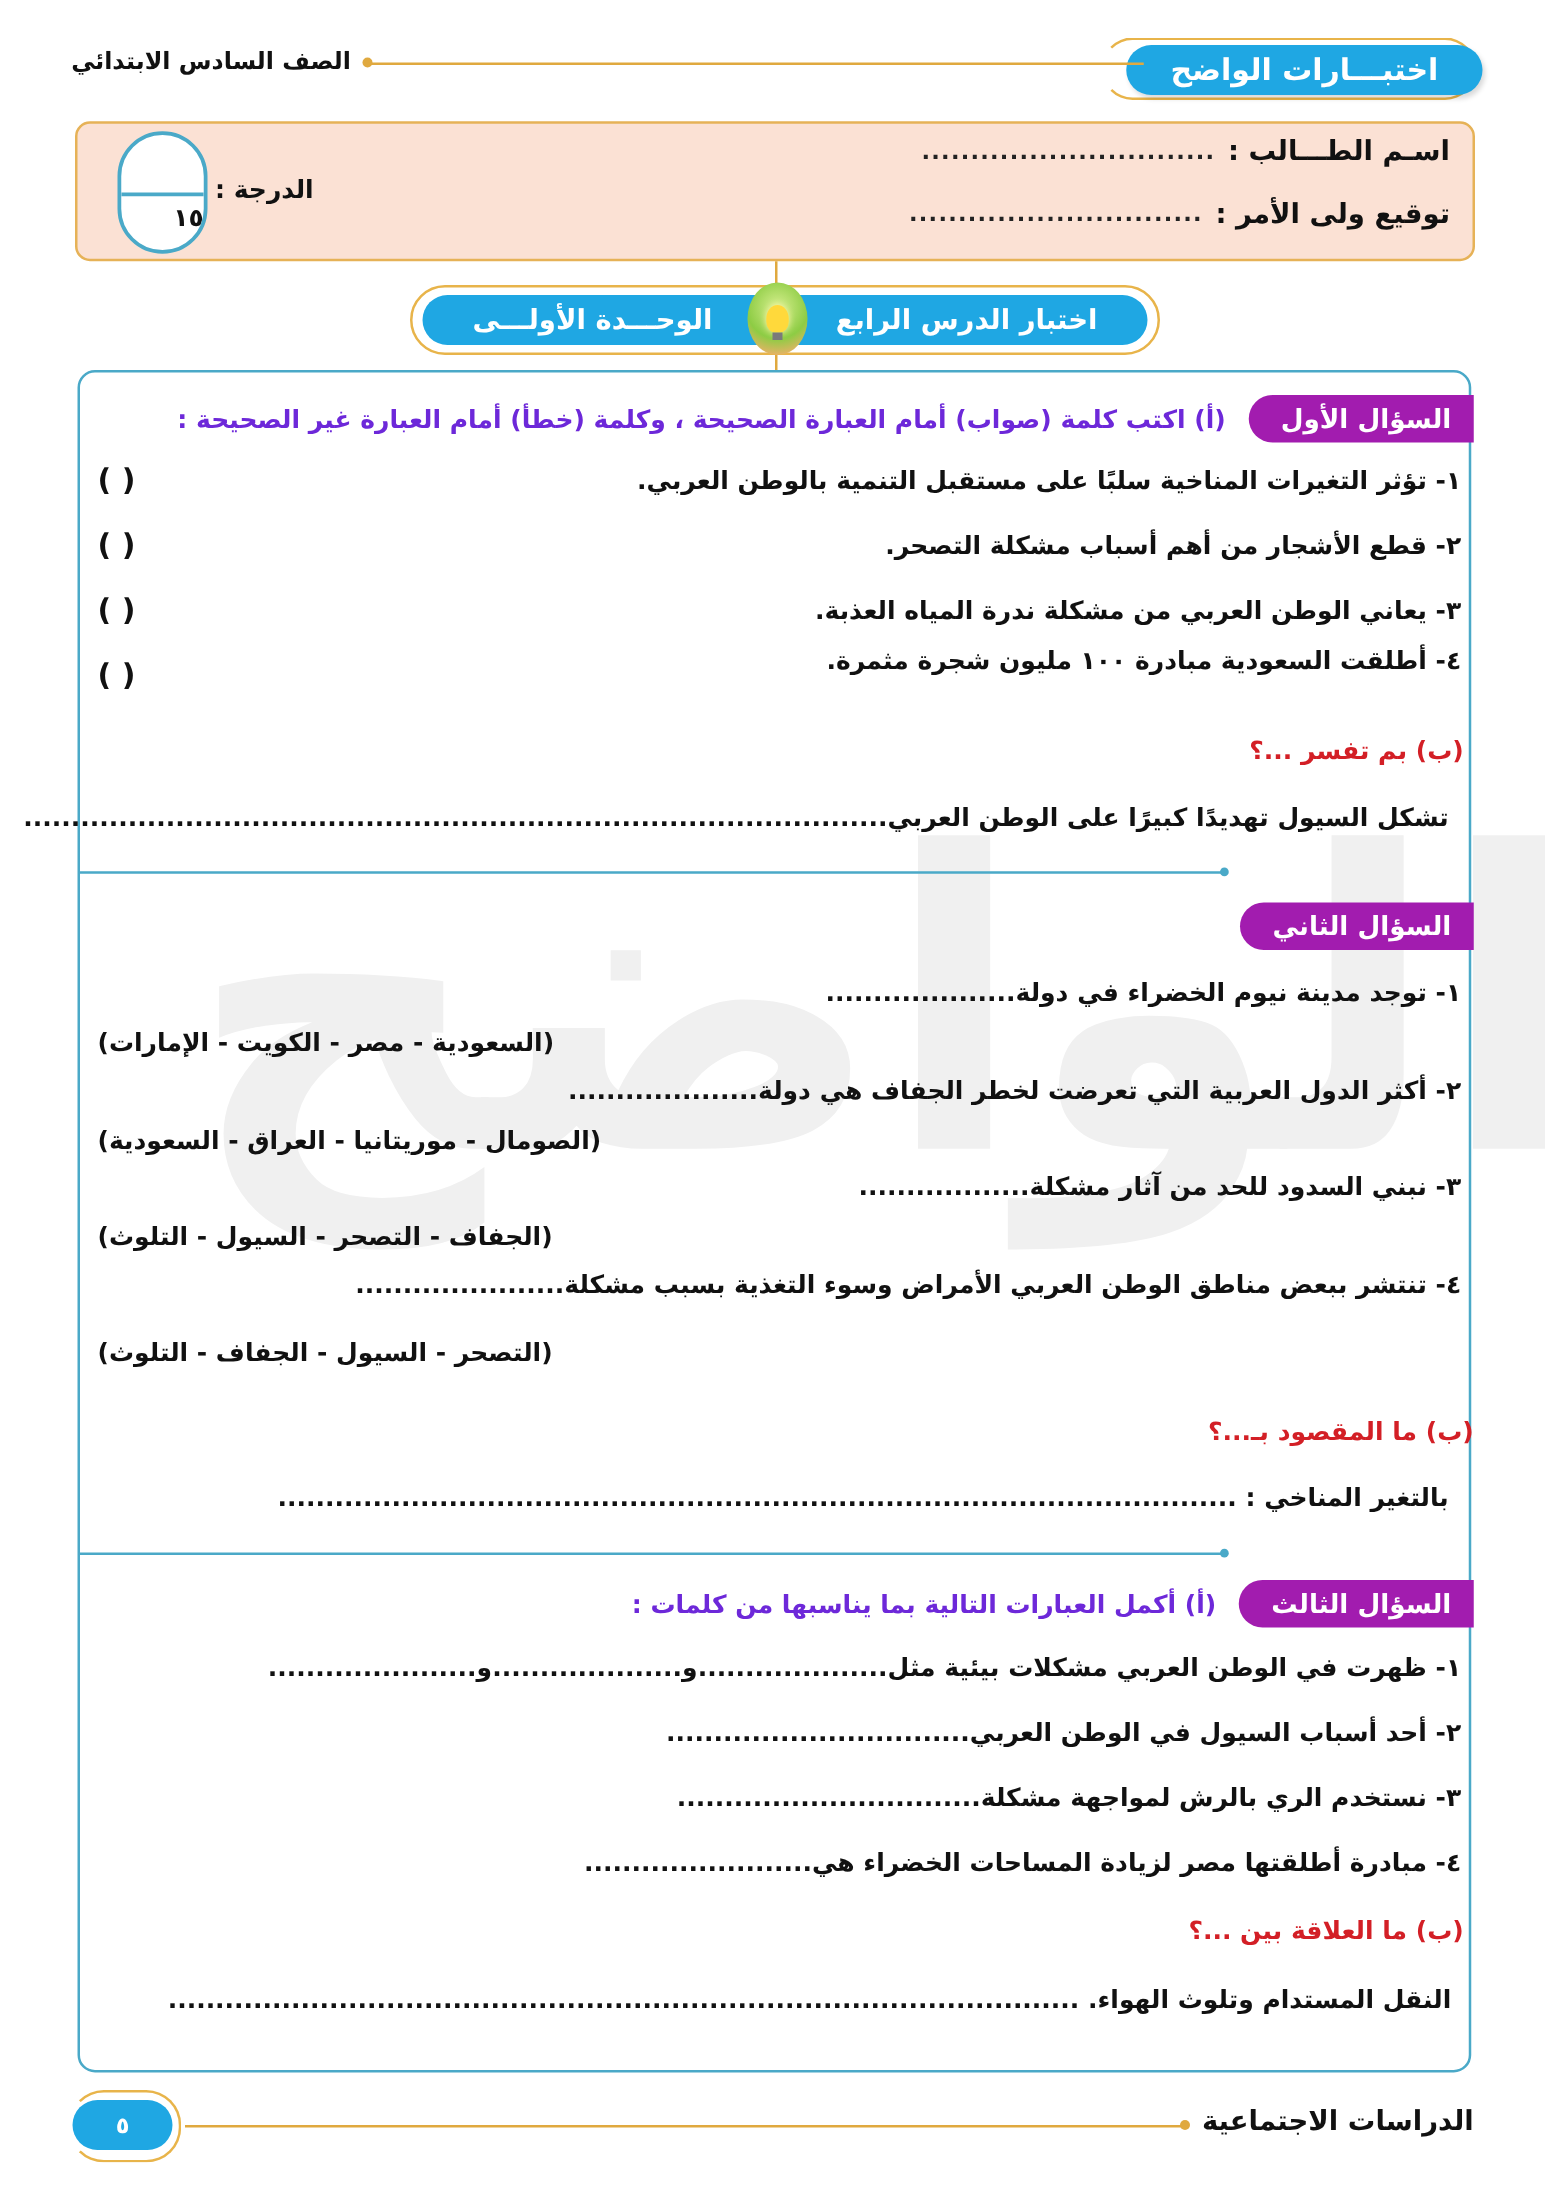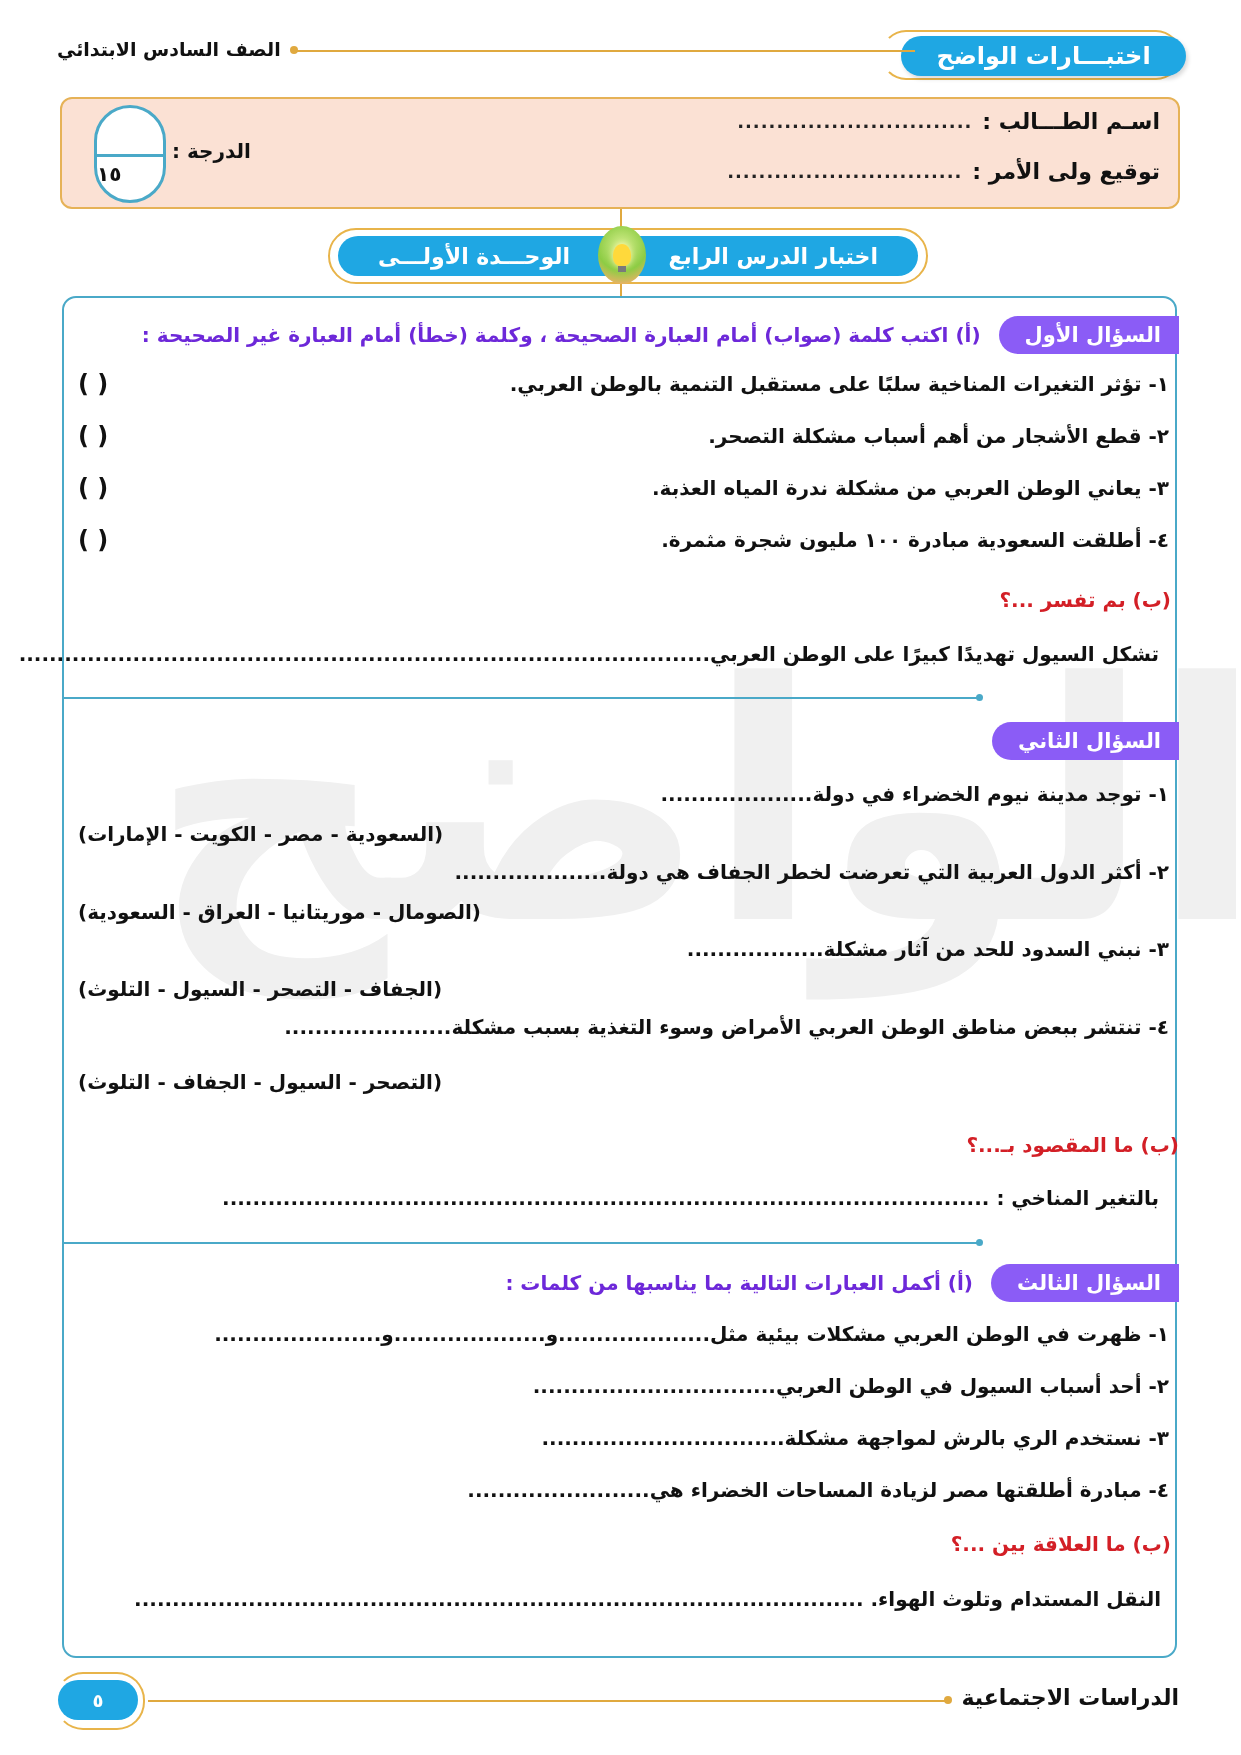--- a/index.html
+++ b/index.html
@@ -31,21 +31,21 @@
     .field-row { position: absolute; right: 18px; display: flex; align-items: center; gap: 10px; font-size: 22px; font-weight: bold; }
     .field-row.r1 { top: 10px; }
     .field-row.r2 { top: 60px; }
     .field-dots { font-size: 18px; letter-spacing: 1px; color: #222; }
     .score-label { position: absolute; left: 110px; top: 40px; font-size: 20px; font-weight: bold; }
     .score-oval {
       position: absolute; left: 32px; top: 6px; width: 72px; height: 98px;
       border: 3px solid #4aa9c8; border-radius: 36px; background: #fff; overflow: hidden;
     }
     .score-divider { position: absolute; top: 46px; left: 0; right: 0; height: 3px; background: #4aa9c8; }
-    .score-max { position: absolute; top: 54px; left: 0; right: 0; text-align: left; font-size: 20px; font-weight: bold; }
+    .score-max { position: absolute; top: 54px; left: 0; right: 0; text-align: right; font-size: 20px; font-weight: bold; }
 
     
     .v-line { position: absolute; left: 620px; top: 209px; width: 2px; height: 88px; background: #e0a93f; }
     .lesson-frame {
       position: absolute; top: 228px; left: 328px; width: 600px; height: 56px;
       border: 2px solid #e8b44a; border-radius: 30px;
     }
     .lesson-banner {
       position: absolute; top: 236px; left: 338px; width: 580px; height: 40px;
       background: #1fa7e3; border-radius: 22px; color: #fff;
@@ -65,21 +65,21 @@
       position: absolute; top: 296px; left: 62px; width: 1115px; height: 1362px;
       border: 2px solid #4aa9c8; border-radius: 14px; background: transparent;
     }
     .watermark {
       position: absolute; top: 640px; left: 150px; font-size: 330px; font-weight: bold; color: #f0f0f0;
       font-family: "DejaVu Sans", sans-serif; z-index: 0; line-height: 1; pointer-events: none;
     }
 
     .q-head { position: absolute; right: 62px; display: flex; align-items: center; gap: 18px; z-index: 2; }
     .q-tag {
-      background: #8b5cf6; color: #fff; font-size: 21px; font-weight: bold;
+      background: #a21caf; color: #fff; font-size: 21px; font-weight: bold;
       height: 38px; padding: 0 18px 0 26px; display: flex; align-items: center;
       border-radius: 20px 0 0 20px; min-width: 158px; justify-content: center;
     }
     .q-instr { color: #6d28d9; font-size: 20px; font-weight: bold; }
 
     .line { position: absolute; right: 72px; font-size: 20px; font-weight: bold; z-index: 2; white-space: nowrap; }
     .paren { position: absolute; font-size: 24px; font-weight: bold; z-index: 2; }
     .sub-head { position: absolute; right: 70px; color: #d31f26; font-size: 20px; font-weight: bold; z-index: 2; }
     .choices { position: absolute; left: 78px; font-size: 20px; font-weight: bold; z-index: 2; }
     .dots { letter-spacing: 0.5px; }
@@ -141,21 +141,21 @@
   <span class="q-tag">السؤال الأول</span>
   <span class="q-instr">(أ) اكتب كلمة (صواب) أمام العبارة الصحيحة ، وكلمة (خطأ) أمام العبارة غير الصحيحة :</span>
 </div>
 
 <div class="line" style="top:372px;">١- تؤثر التغيرات المناخية سلبًا على مستقبل التنمية بالوطن العربي.</div>
 <div class="paren" style="top:370px;left:78px;">(          )</div>
 <div class="line" style="top:424px;">٢- قطع الأشجار من أهم أسباب مشكلة التصحر.</div>
 <div class="paren" style="top:422px;left:78px;">(          )</div>
 <div class="line" style="top:476px;">٣- يعاني الوطن العربي من مشكلة ندرة المياه العذبة.</div>
 <div class="paren" style="top:474px;left:78px;">(          )</div>
-<div class="line" style="top:528px;">٤- أطلقت السعودية مبادرة ١٠٠ مليون شجرة مثمرة.</div>
+<div class="line" style="top:516px;">٤- أطلقت السعودية مبادرة ١٠٠ مليون شجرة مثمرة.</div>
 <div class="paren" style="top:526px;left:78px;">(          )</div>
 
 <div class="sub-head" style="top:588px;">(ب) بم تفسر ...؟</div>
 <div class="line" style="top:642px;right:82px;">
   <span>تشكل السيول تهديدًا كبيرًا على الوطن العربي</span><span class="dots">...........................................................................................</span>
 </div>
 <div class="sep" style="top:697px;"></div>
 
 <div class="q-head" style="top:722px;">
   <span class="q-tag">السؤال الثاني</span>

